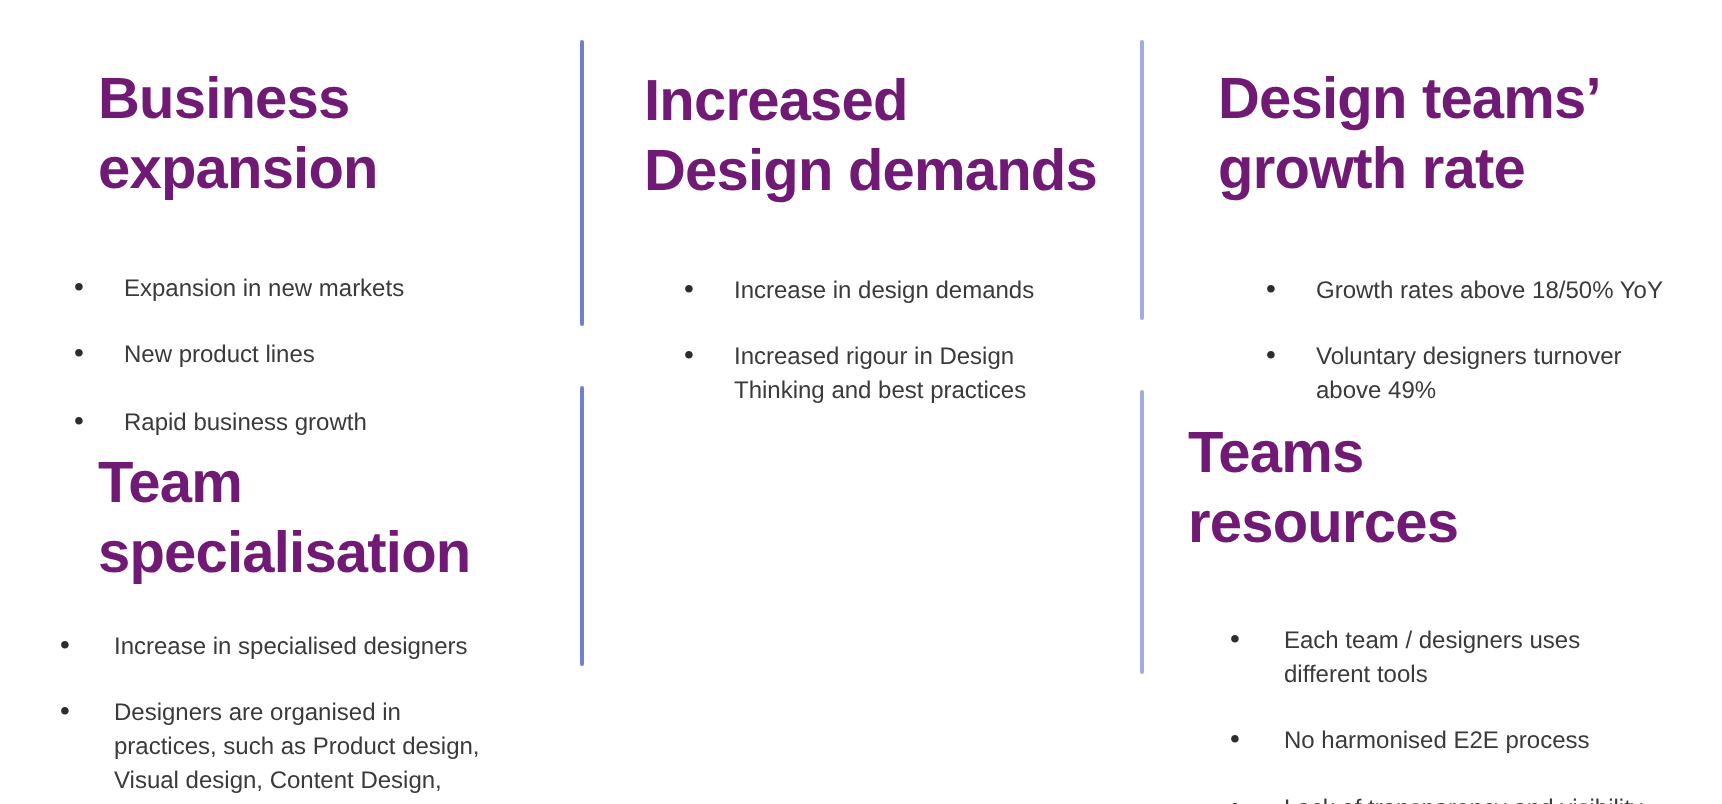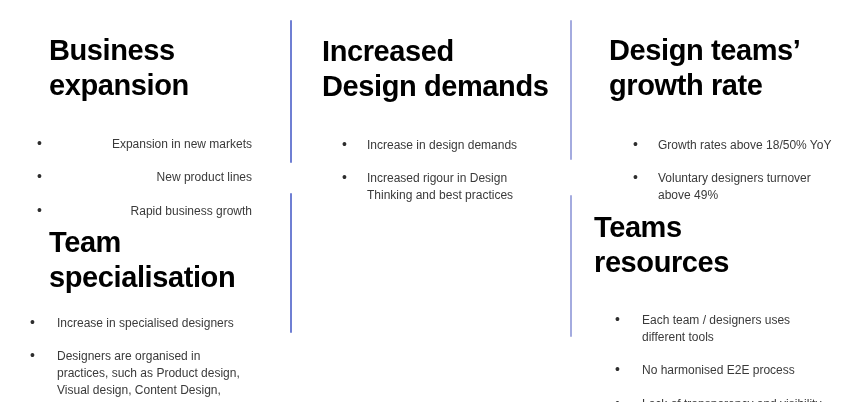--- a/index.html
+++ b/index.html
@@ -10,21 +10,21 @@
     background: #ffffff;
     font-family: "Liberation Sans", sans-serif;
     overflow: hidden;
   }
   .card { position: absolute; }
   .card h2 {
     margin: 0;
     font-size: 29px;
     line-height: 35px;
     font-weight: bold;
-    color: #000000;
+    color: #701a75;
     letter-spacing: -0.4px;
     white-space: pre-line;
   }
   .card ul {
     list-style: none;
     margin: 0;
     padding: 0;
     font-size: 12px;
     line-height: 16.8px;
     color: #3a3a3a;
@@ -35,21 +35,21 @@
     content: "\2022";
     position: absolute;
     left: 0;
     top: -1px;
     font-size: 14px;
     color: #2d2d2d;
   }
   
   .s1 { left: 0; top: 0; width: 291px; height: 195px; }
   .s1 h2 { margin: 33px 0 0 49px; }
-  .s1 ul { margin: 16px 0 0 37px; width: 215px; text-align: right; }
+  .s1 ul { margin: 16px 0 0 37px; width: 215px; }
   
   .s2 { left: 291px; top: 0; width: 260px; height: 195px; }
   .s2 h2 { margin: 34px 0 0 31px; }
   .s2 ul { margin: 16px 0 0 51px; width: 200px; }
   
   .s3 { left: 582px; top: 0; width: 290px; height: 195px; }
   .s3 h2 { margin: 33px 0 0 27px; }
   .s3 ul { margin: 17px 0 0 51px; width: 210px; }
   
   .s4 { left: 0; top: 195px; width: 291px; height: 207px; }

